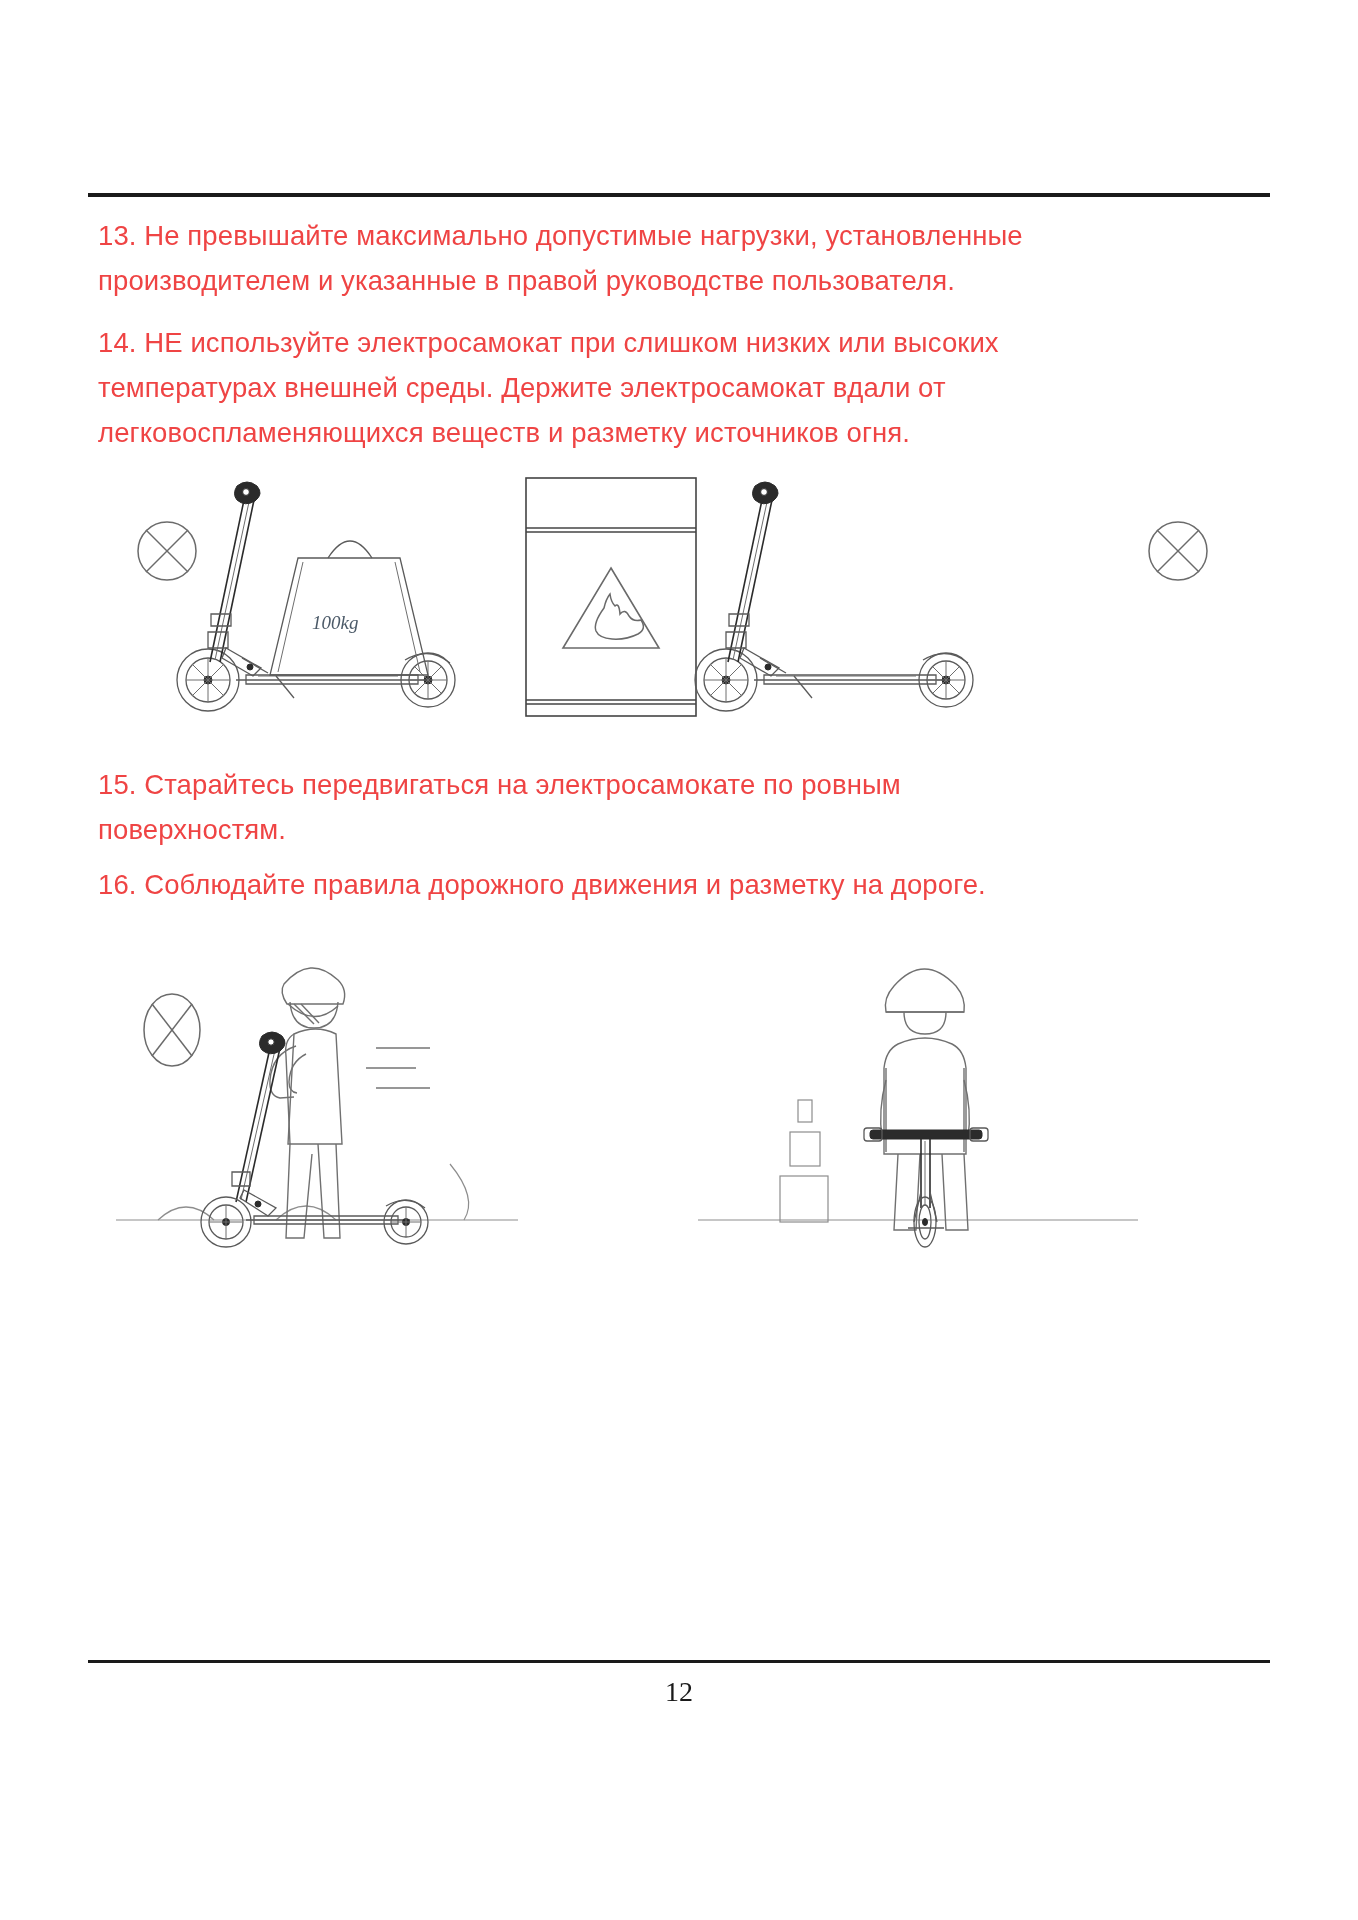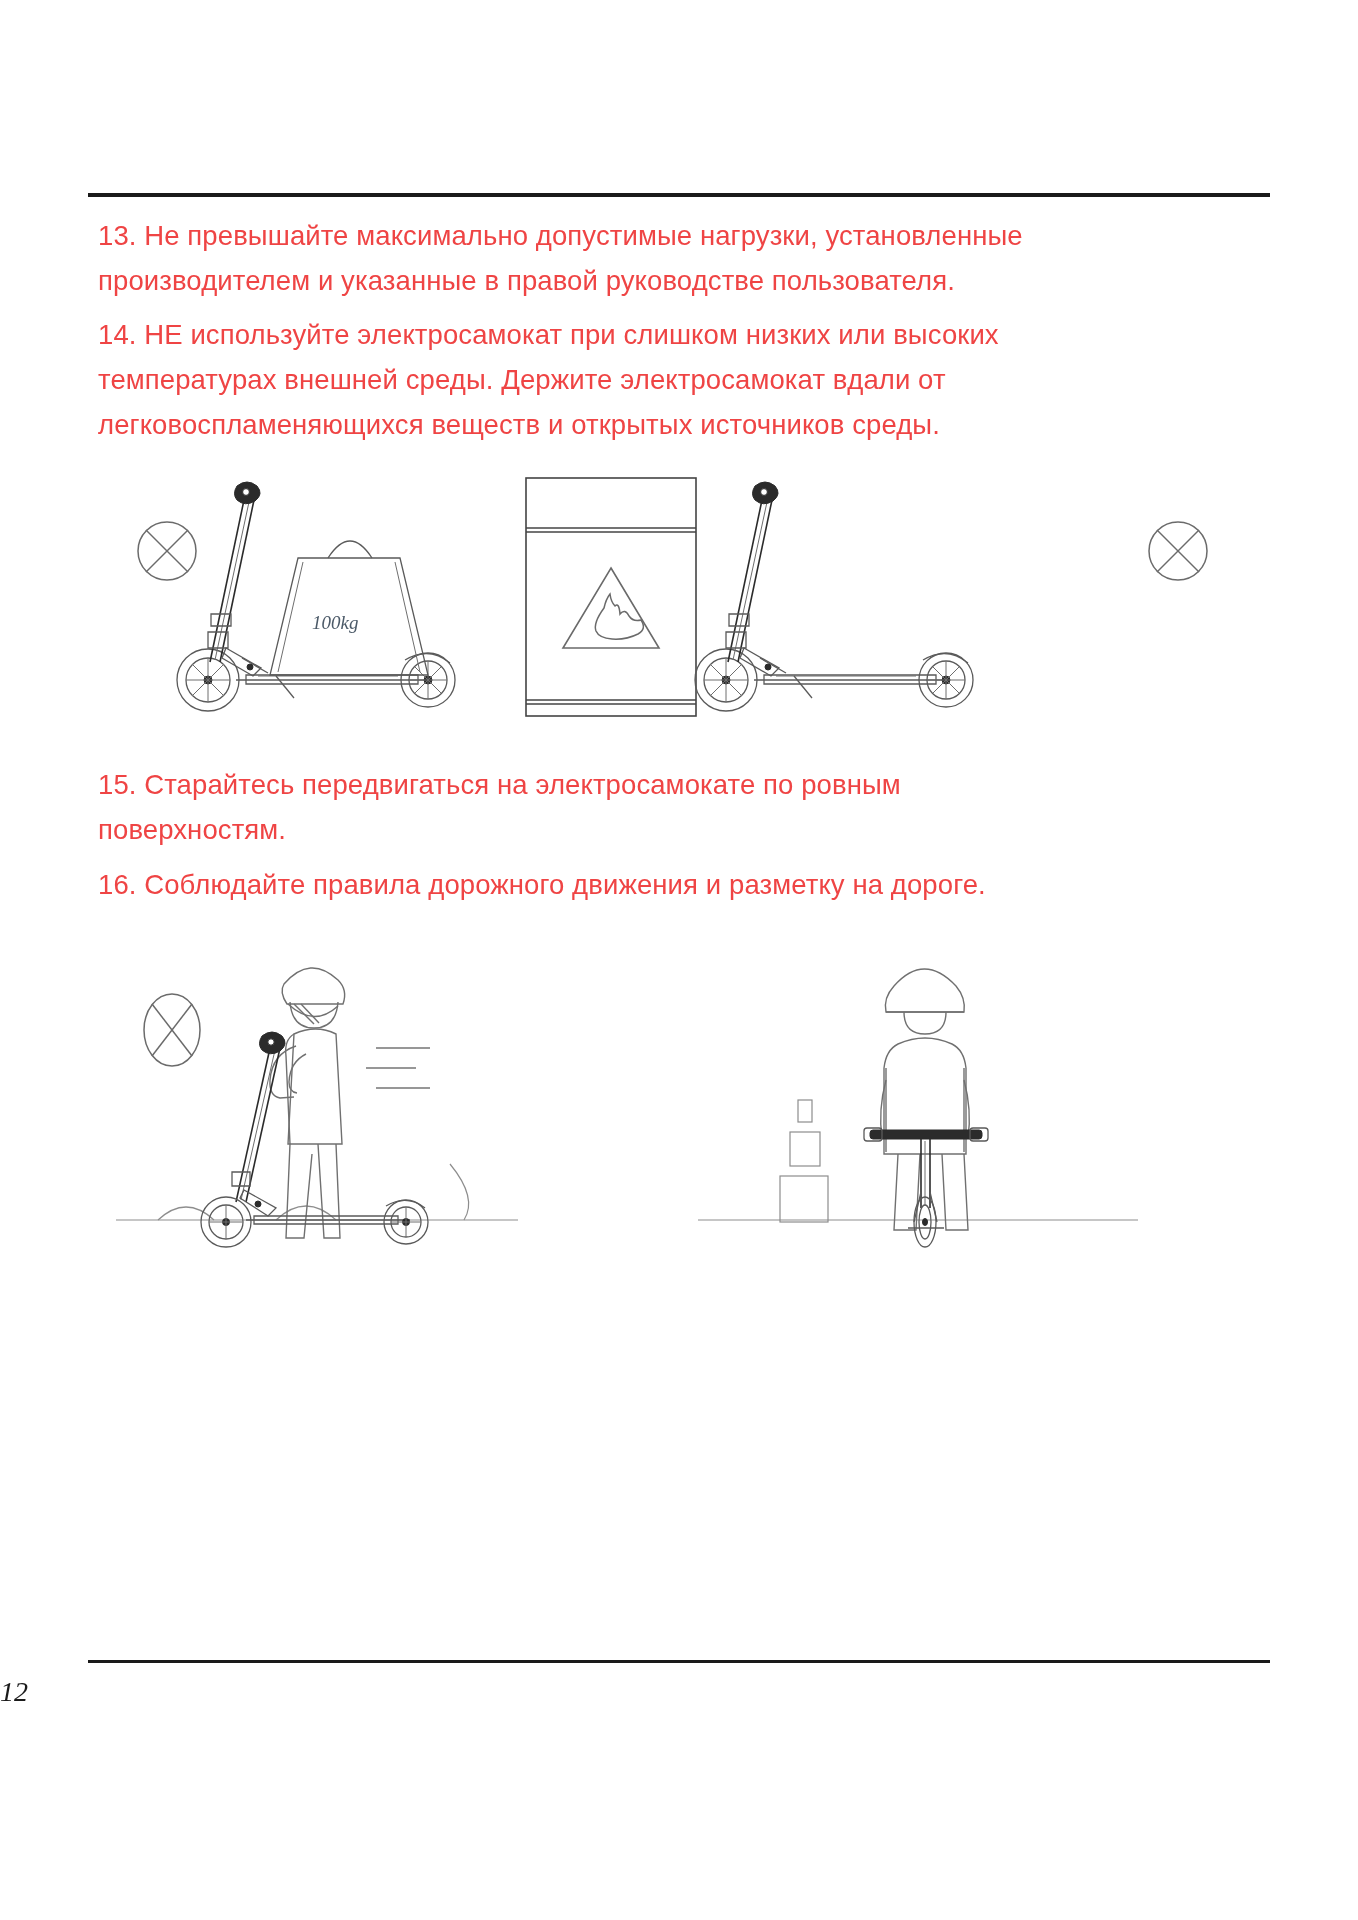--- a/index.html
+++ b/index.html
@@ -41,38 +41,38 @@
   .body-block {
     position: absolute;
     left: 98px;
     width: 1170px;
     font-size: 27.5px;
     line-height: 45px;
     color: #ef4444;
     letter-spacing: 0.1px;
   }
   .body-block.p13 { top: 213px; }
-  .body-block.p14 { top: 312px; }
+  .body-block.p14 { top: 320px; }
   .body-block.p15 { top: 762px; }
   .body-block.p16 { top: 862px; }
 
   .body-block p {
     margin: 0;
   }
 
   
   .page-number {
     position: absolute;
     left: 0;
     top: 1676px;
     width: 1358px;
+    text-align: center;
     font-family: "Liberation Serif", serif;
     font-size: 28px;
     color: #1a1a1a;
-    font-style: italic;
   }
 
   
   .figure {
     position: absolute;
     font-style: italic;
   }
   .fig-row-1 { left: 98px; top: 462px; width: 1170px; height: 270px; }
   .fig-row-2 { left: 98px; top: 940px; width: 1170px; height: 320px; }
 
@@ -107,21 +107,21 @@
   <div class="rule-top"></div>
 
   <div class="body-block p13">
     <p>13. Не превышайте максимально допустимые нагрузки, установленные</p>
     <p>производителем и указанные в правой руководстве пользователя.</p>
   </div>
 
   <div class="body-block p14">
     <p>14.  НЕ используйте электросамокат при слишком низких или высоких</p>
     <p>температурах внешней среды. Держите электросамокат вдали от</p>
-    <p>легковоспламеняющихся веществ и открытых источников среды.</p>
+    <p>легковоспламеняющихся веществ и разметку источников огня.</p>
   </div>
 
   <div class="figure fig-row-1">
     <svg width="1170" height="270" viewBox="0 0 1170 270" xmlns="http://www.w3.org/2000/svg">
 
       <g>
 
         <g>
           <circle class="prohibit" cx="69" cy="89" r="29"></circle>
           <line class="prohibit" x1="48" y1="68" x2="90" y2="110"></line>

